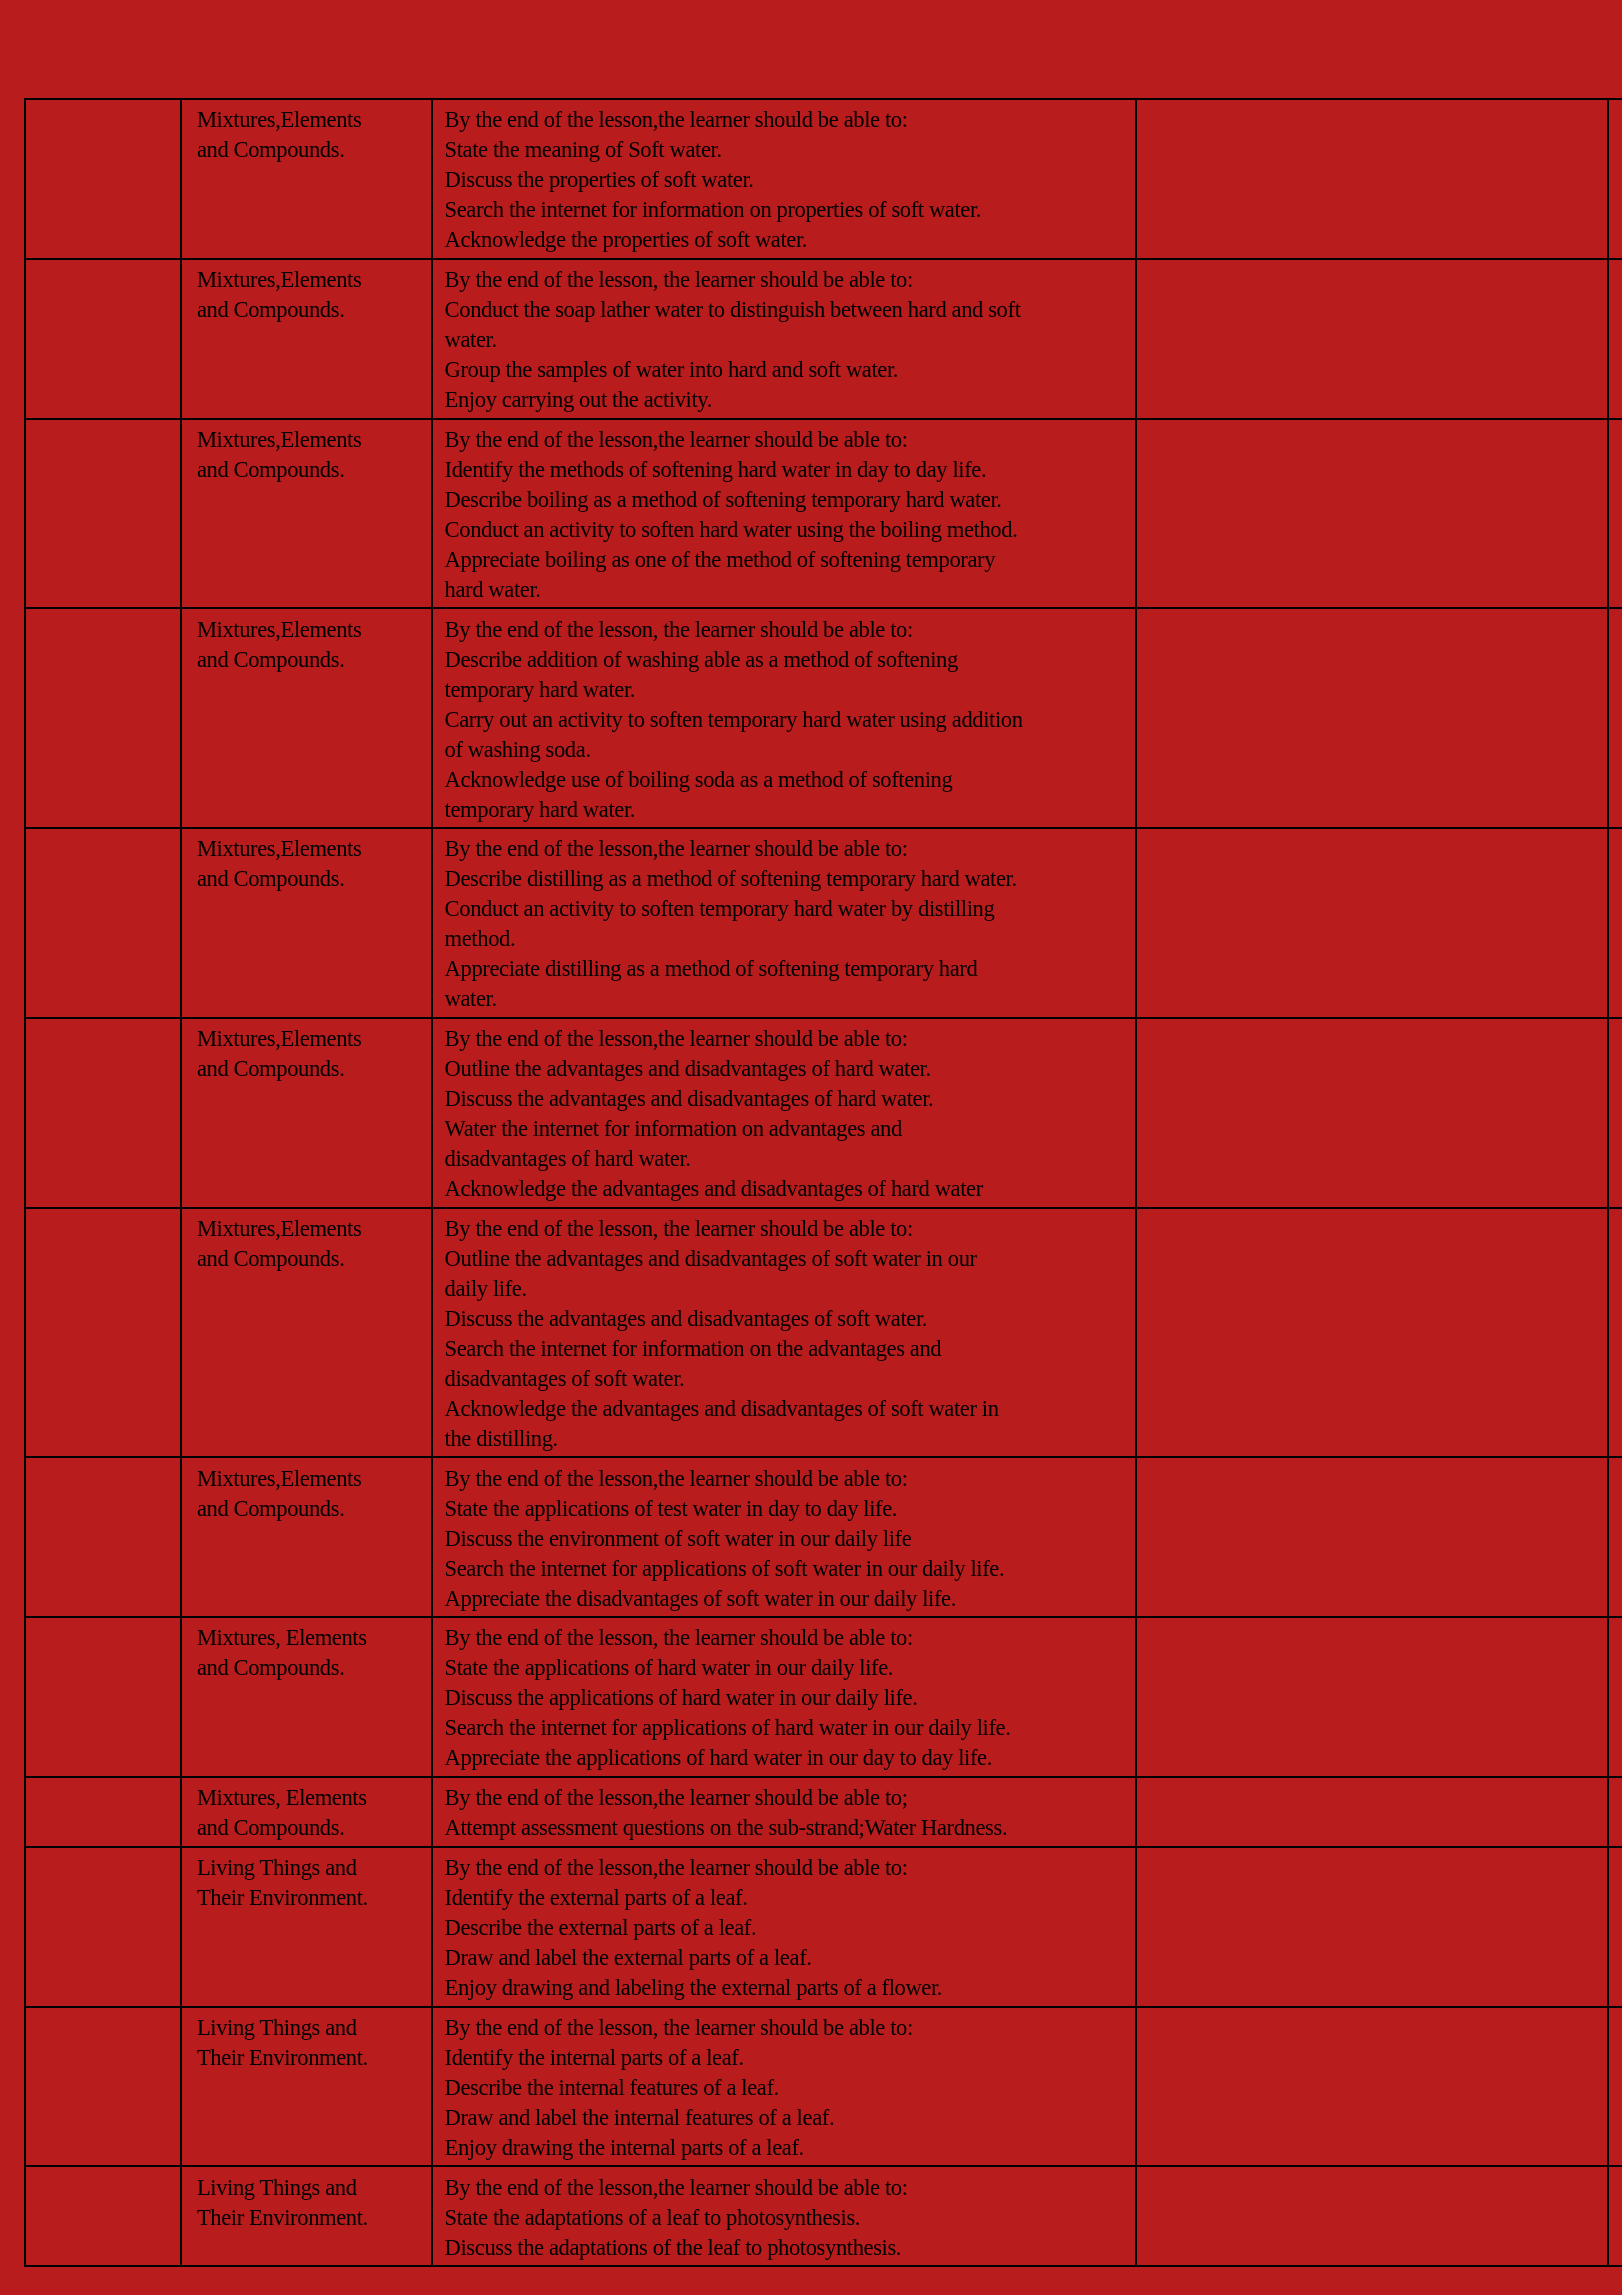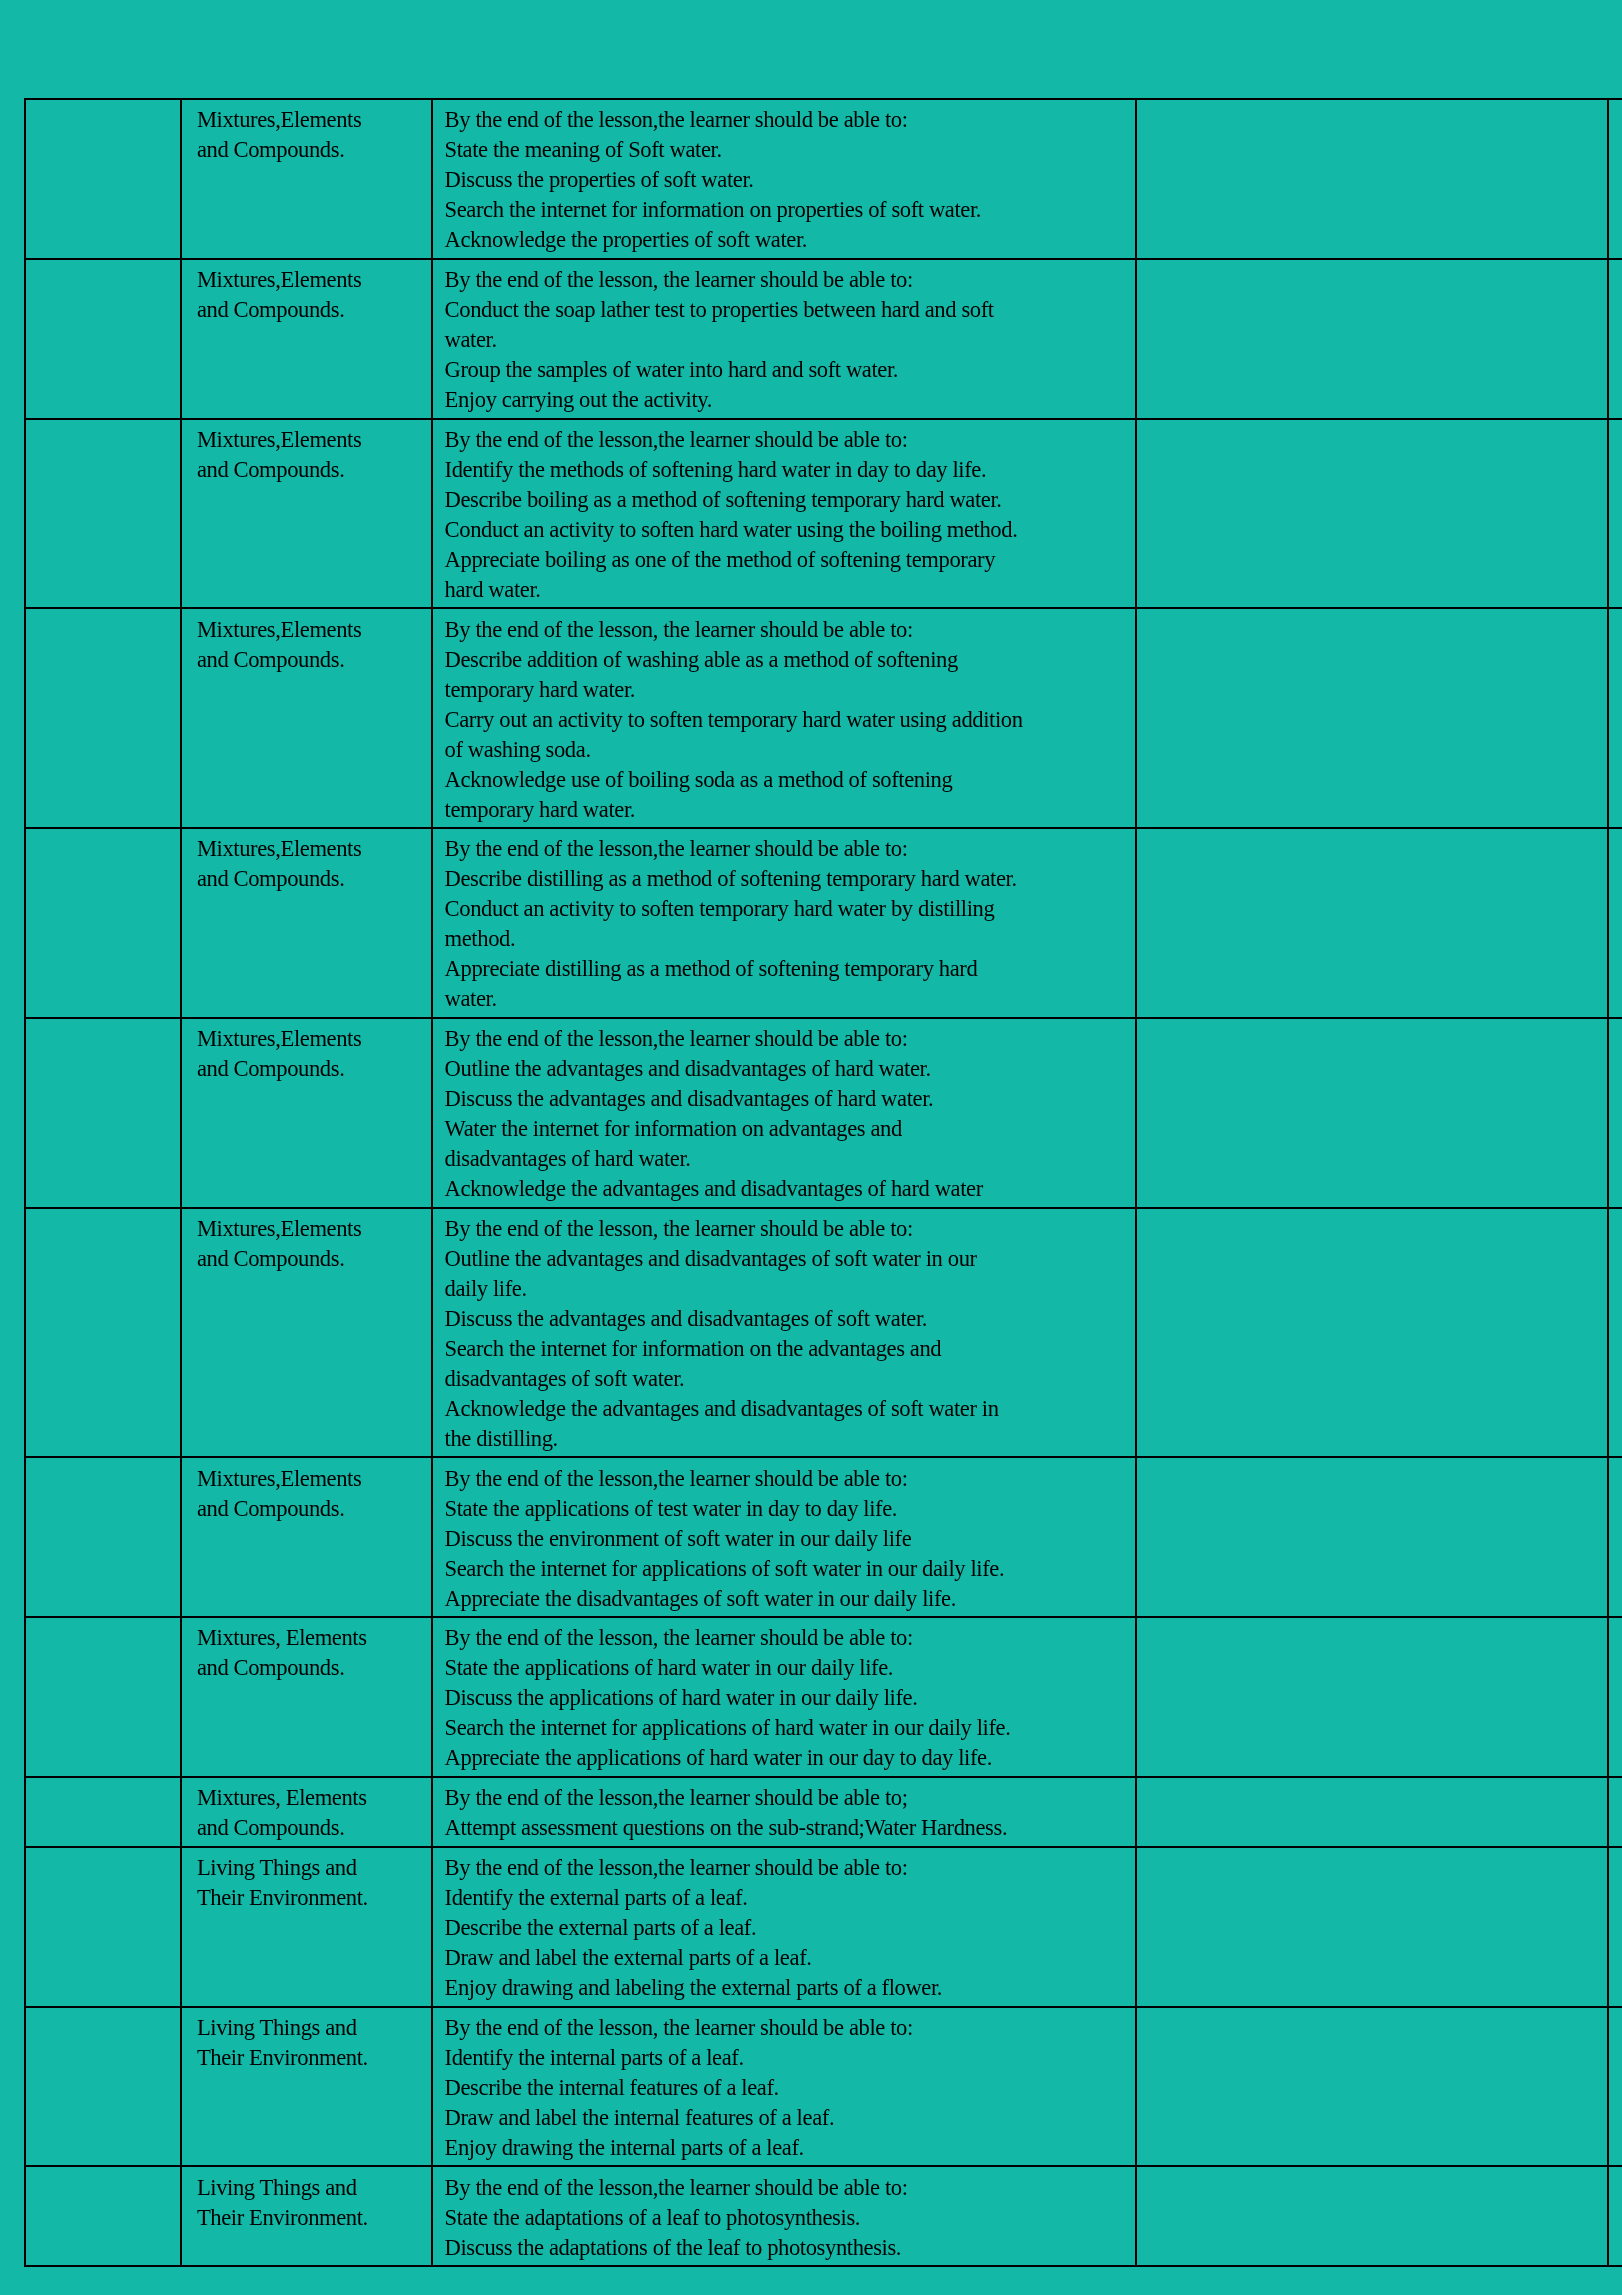--- a/index.html
+++ b/index.html
@@ -13,21 +13,21 @@
     position: relative;
     overflow: hidden;
     font-family: "Liberation Serif", "DejaVu Serif", serif;
     color: #000000;
   }
   .page {
     position: absolute;
     left: 0; top: 0;
     width: 1623px;
     height: 2295px;
-    background: #14b8a6;
+    background: #b91c1c;
   }
   table.scheme {
     position: absolute;
     left: 23.6px;
     top: 98px;
     width: 1580px;
     border-collapse: collapse;
     table-layout: fixed;
   }
   table.scheme td {
@@ -70,21 +70,21 @@
           <td class="c5"></td>
         </tr>
         <tr style="height: 152px;">
           <td class="c1"></td>
           <td class="c2 strand">
             <span class="line">Mixtures,Elements</span>
             <span class="line">and Compounds.</span>
           </td>
           <td class="c3">
             <span class="line">By the end of the lesson, the learner should be able to:</span>
-            <span class="line">Conduct the soap lather test  to properties between hard and soft</span>
+            <span class="line">Conduct the soap lather water  to distinguish between hard and soft</span>
             <span class="line">water.</span>
             <span class="line">Group the samples of water into hard and soft water.</span>
             <span class="line">Enjoy carrying out the activity.</span>
           </td>
           <td class="c4"></td>
           <td class="c5"></td>
         </tr>
         <tr style="height: 185px;">
           <td class="c1"></td>
           <td class="c2 strand">

